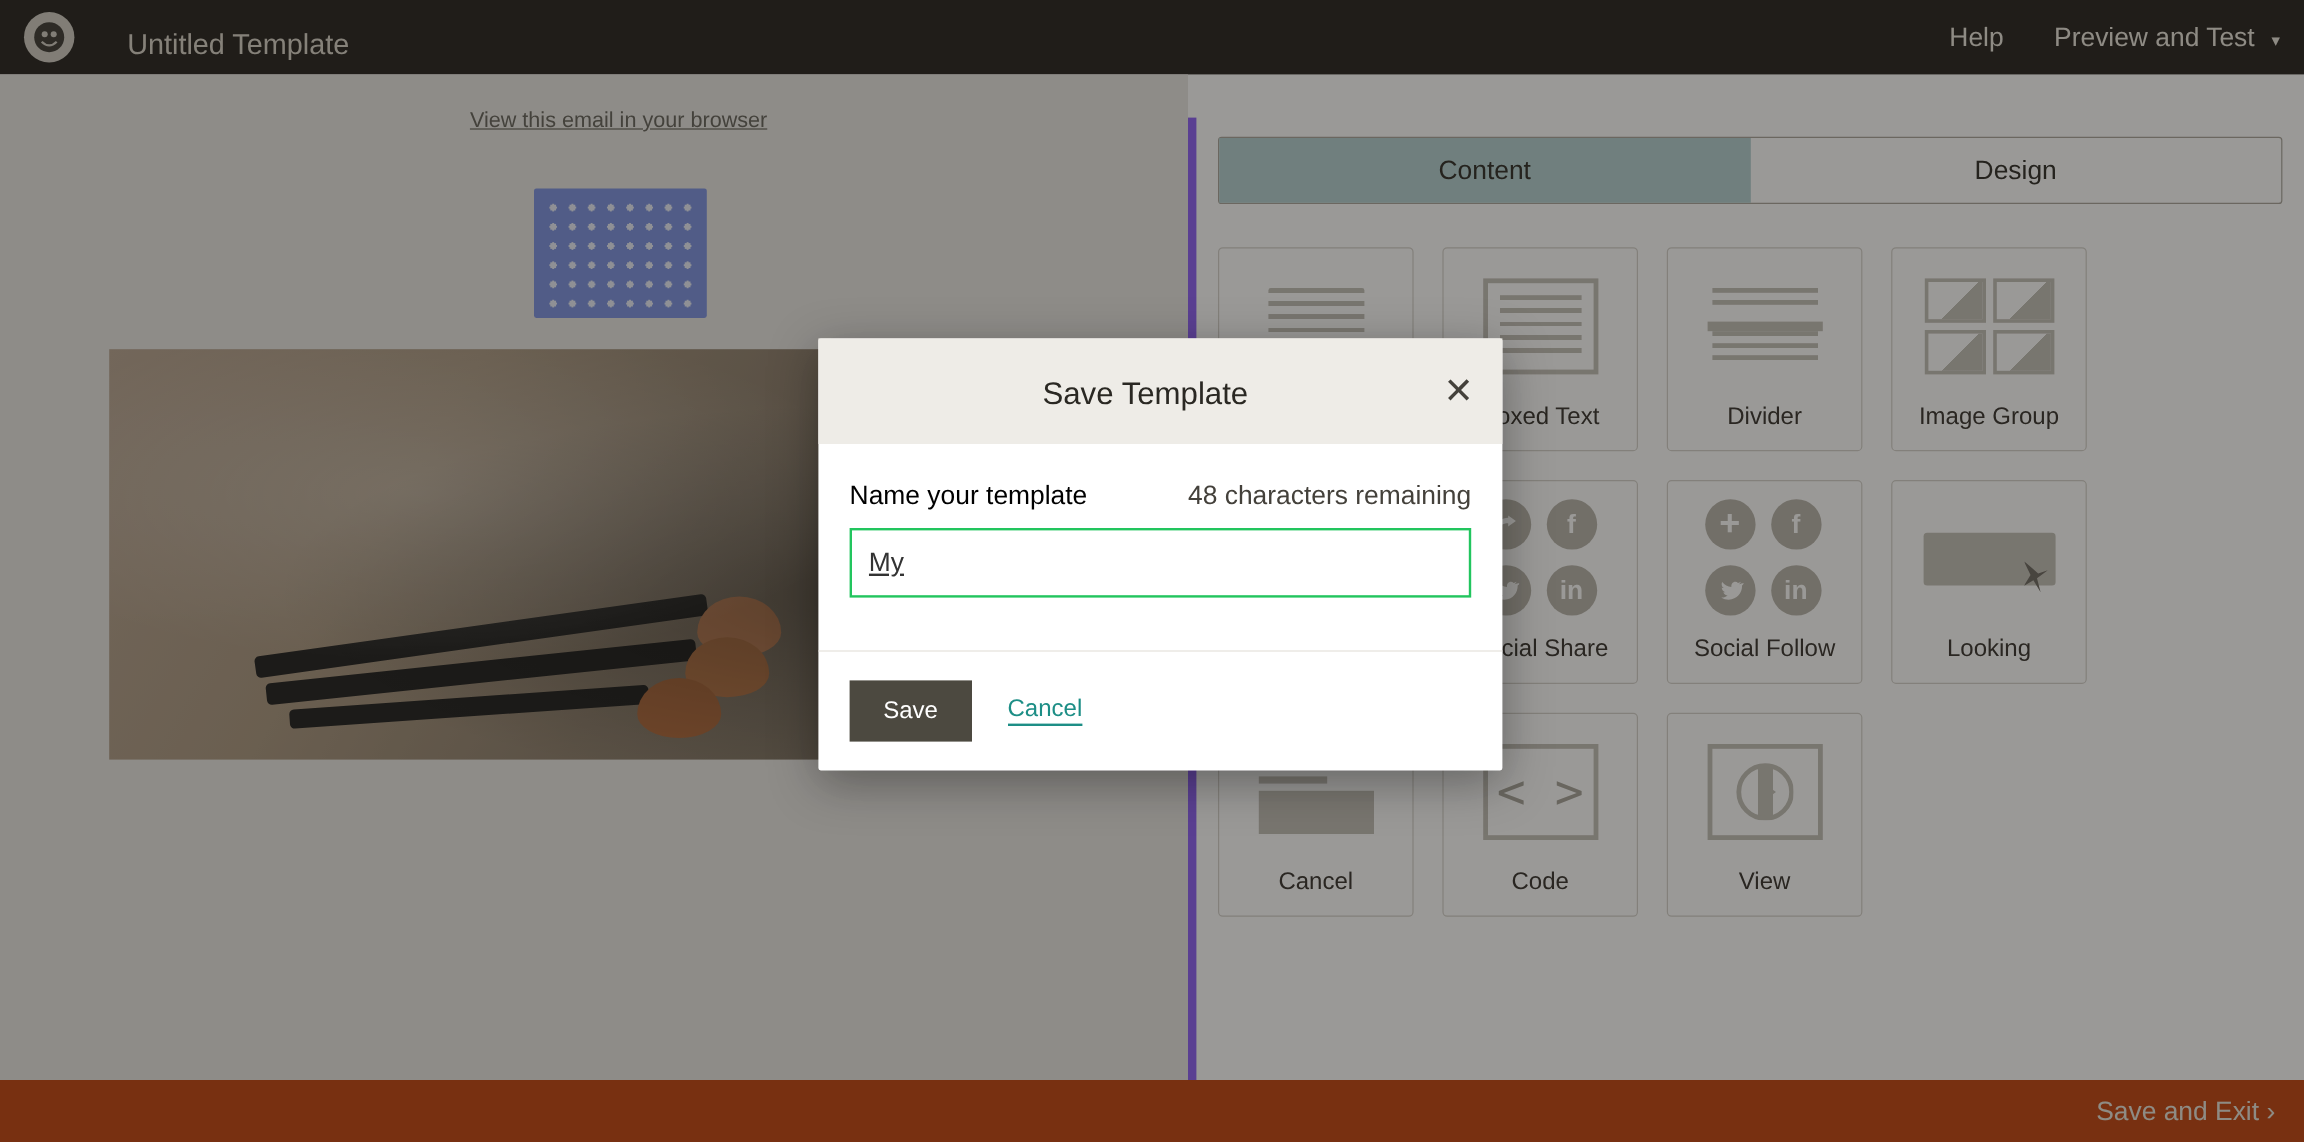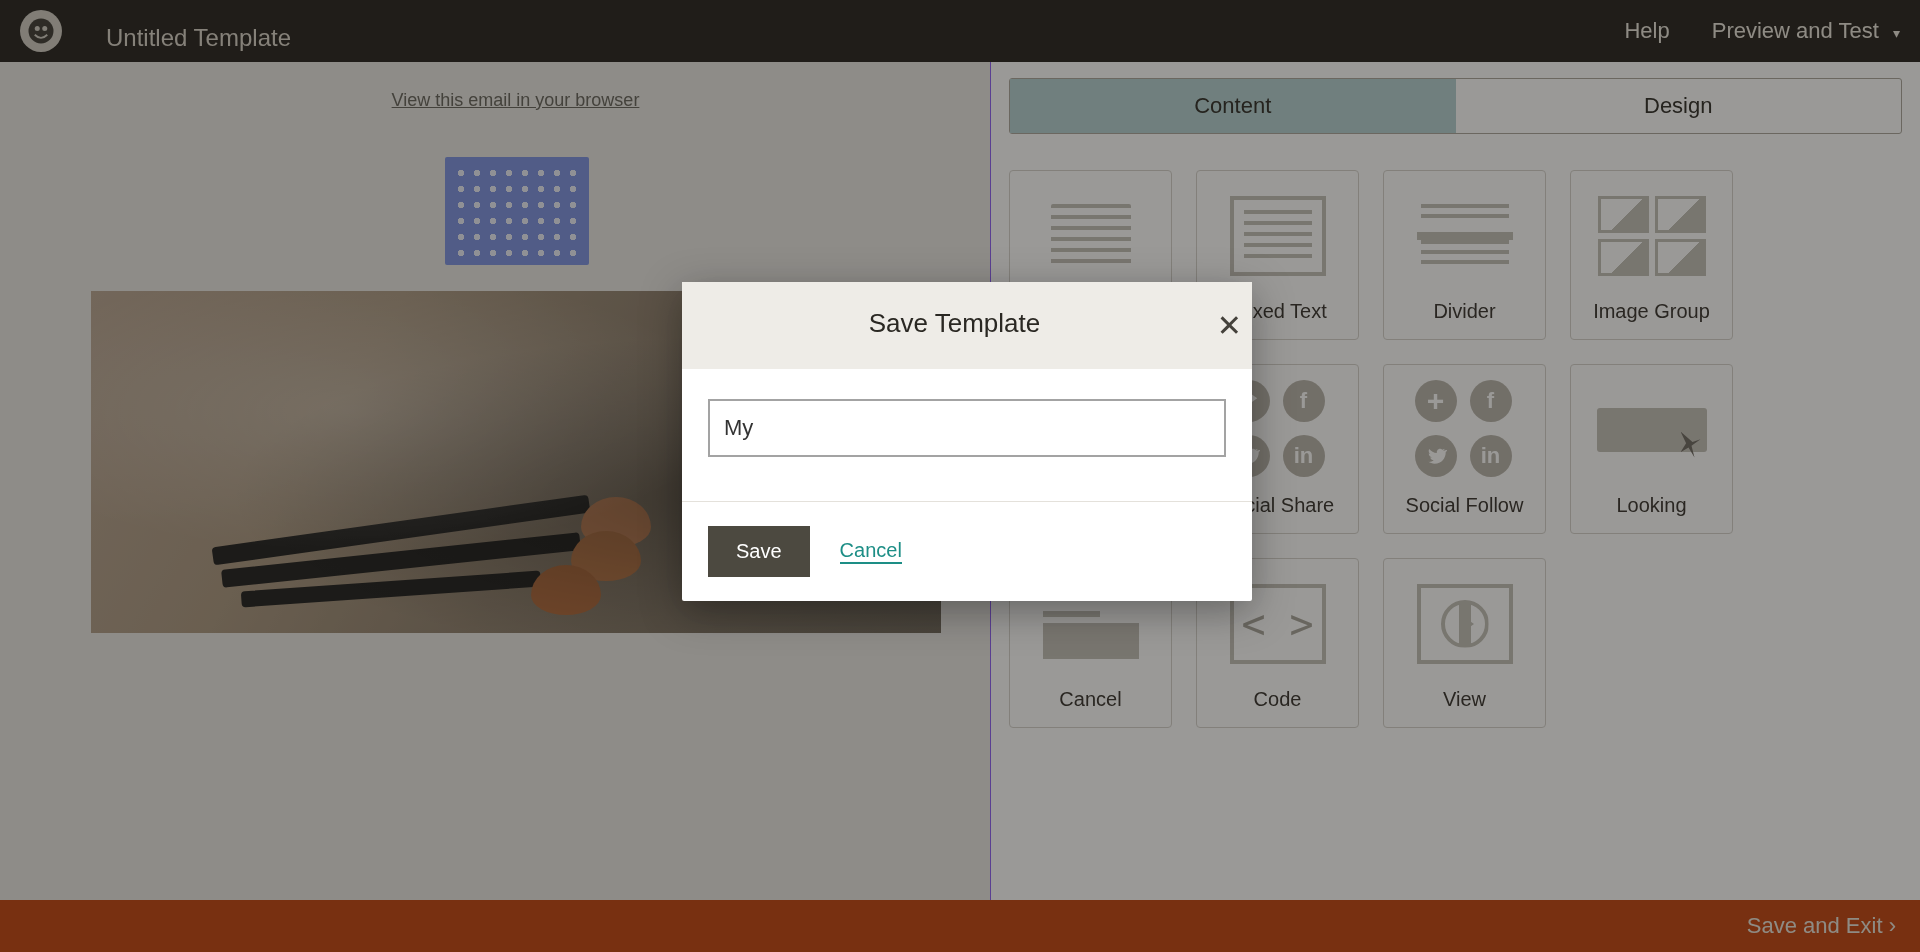--- a/index.html
+++ b/index.html
@@ -35,21 +35,21 @@
 .bs3 { width:300px; height:16px; top:290px; left:150px; transform:rotate(-4deg); }
 .btip { position:absolute; width:70px; height:50px; background:#d48a5a; border-radius:50% 50% 50% 50%/60% 60% 40% 40%; }
 .bt1 { top:206px; left:490px; }
 .bt2 { top:240px; left:480px; background:#c27946; }
 .bt3 { top:274px; left:440px; background:#b56a3a; }
 
 .hero-text { background: #a32e2c; padding: 56px 30px 70px; text-align: center; color: #f1bca8; }
 .ht-headline { font-family: Georgia, "Times New Roman", serif; font-style: italic; font-weight: bold; font-size: 42px; letter-spacing: 1px; margin-bottom: 38px; }
 .ht-body { font-family: "Courier New", monospace; font-size: 24px; line-height: 1.5; color: #e9d0c5; }
 
-.side-pane { flex: 1; background: #fff; border-left: 1px solid #8b5cf6; padding: 16px 18px 0; }
+.side-pane { flex: 1; background: #fff; border-left: 7px solid #8b5cf6; padding: 16px 18px 0; margin-top: 36px; }
 .tabs { display: flex; border: 1px solid #a9a59c; border-radius: 3px; margin: 0 0 36px; }
 .tab { flex: 1; text-align: center; padding: 14px 0; font-size: 22px; color: #2a2823; cursor: pointer; }
 .tab.active { background: #b2d0d1; }
 
 .blocks { display: flex; flex-wrap: wrap; gap: 24px; }
 .block { width: 163px; height: 170px; border: 1px solid #d5d2cc; border-radius: 4px; display: flex; flex-direction: column; align-items: center; justify-content: flex-end; padding-bottom: 16px; cursor: grab; }
 .block-label { font-size: 20px; color: #332f2a; }
 .block-icon { flex: 1; display: flex; align-items: center; justify-content: center; width: 100%; }
 
 .ic-text, .ic-box, .ic-div, .ic-img, .ic-imgg, .ic-imgc, .ic-btn, .ic-foot, .ic-code, .ic-video { width: 96px; height: 80px; position: relative; }
@@ -81,27 +81,27 @@
 .sc { width:42px; height:42px; border-radius:50%; background:#b7b3aa; display:flex; align-items:center; justify-content:center; color:#fff; font-size:22px; font-weight:bold; }
 .sc .plus { font-size:30px; line-height:0; }
 .sc svg { width:22px; height:22px; fill:#fff; }
 
 .bottombar { height: 52px; background: #c2410c; display: flex; align-items: center; justify-content: flex-end; padding: 0 24px; }
 .save-exit { color: #eae5dc; font-size: 22px; cursor: pointer; }
 
 .scrim { position: fixed; inset: 0; background: rgba(30,28,24,.45); }
 
 .modal { position: fixed; width: 570px; left: 682px; top: 282px; background: #fff; border-radius: 2px; box-shadow: 0 10px 40px rgba(0,0,0,.35); }
-.modal-head { background: #eeece7; padding: 26px 10px; display:flex; align-items:flex-start; }
+.modal-head { background: #eeece7; padding: 26px 24px; display:flex; align-items:flex-end; }
 .modal-title { flex:1; text-align:center; font-size: 26px; color:#2a2823; }
 .modal-close { font-size:30px; cursor:pointer; color:#44413b; }
 .modal-body { padding: 30px 26px 44px; }
 .label-row { display:flex; justify-content:space-between; font-size:22px; margin-bottom:14px; }
 .label-row .hint { color:#44413b; }
-.name-input { width:100%; padding:14px 14px; font-size:22px; border:2px solid #a3a3a3; outline:none; color:#333; }
+.name-input { width:100%; padding:14px 14px; font-size:22px; border:2px solid #22c55e; outline:none; color:#333;text-decoration:underline; }
 .modal-foot { border-top:1px solid #e4e1db; padding: 24px 26px; display:flex; align-items:center; gap:30px; }
 .btn-save { background:#4c4940; color:#fff; border:none; padding:14px 28px; font-size:20px; cursor:pointer; }
 .btn-cancel { color:#1d8e86; font-size:20px; border-bottom:2px solid #1d8e86; cursor:pointer; }
 </style>
 </head>
 <body>
 
 <div class="topbar">
   <div class="logo">
     <svg viewBox="0 0 24 24">
@@ -261,19 +261,23 @@
 </div>
 
 <div class="scrim"></div>
 
 <div class="modal">
   <div class="modal-head">
     <div class="modal-title">Save Template</div>
     <div class="modal-close">✕</div>
   </div>
   <div class="modal-body">
+    <div class="label-row">
+      <span>Name your template</span>
+      <span class="hint">48 characters remaining</span>
+    </div>
     <input class="name-input" type="text" value="My" style="">
   </div>
   <div class="modal-foot">
     <button class="btn-save">Save</button>
     <span class="btn-cancel">Cancel</span>
   </div>
 </div>
 
 </body></html>

